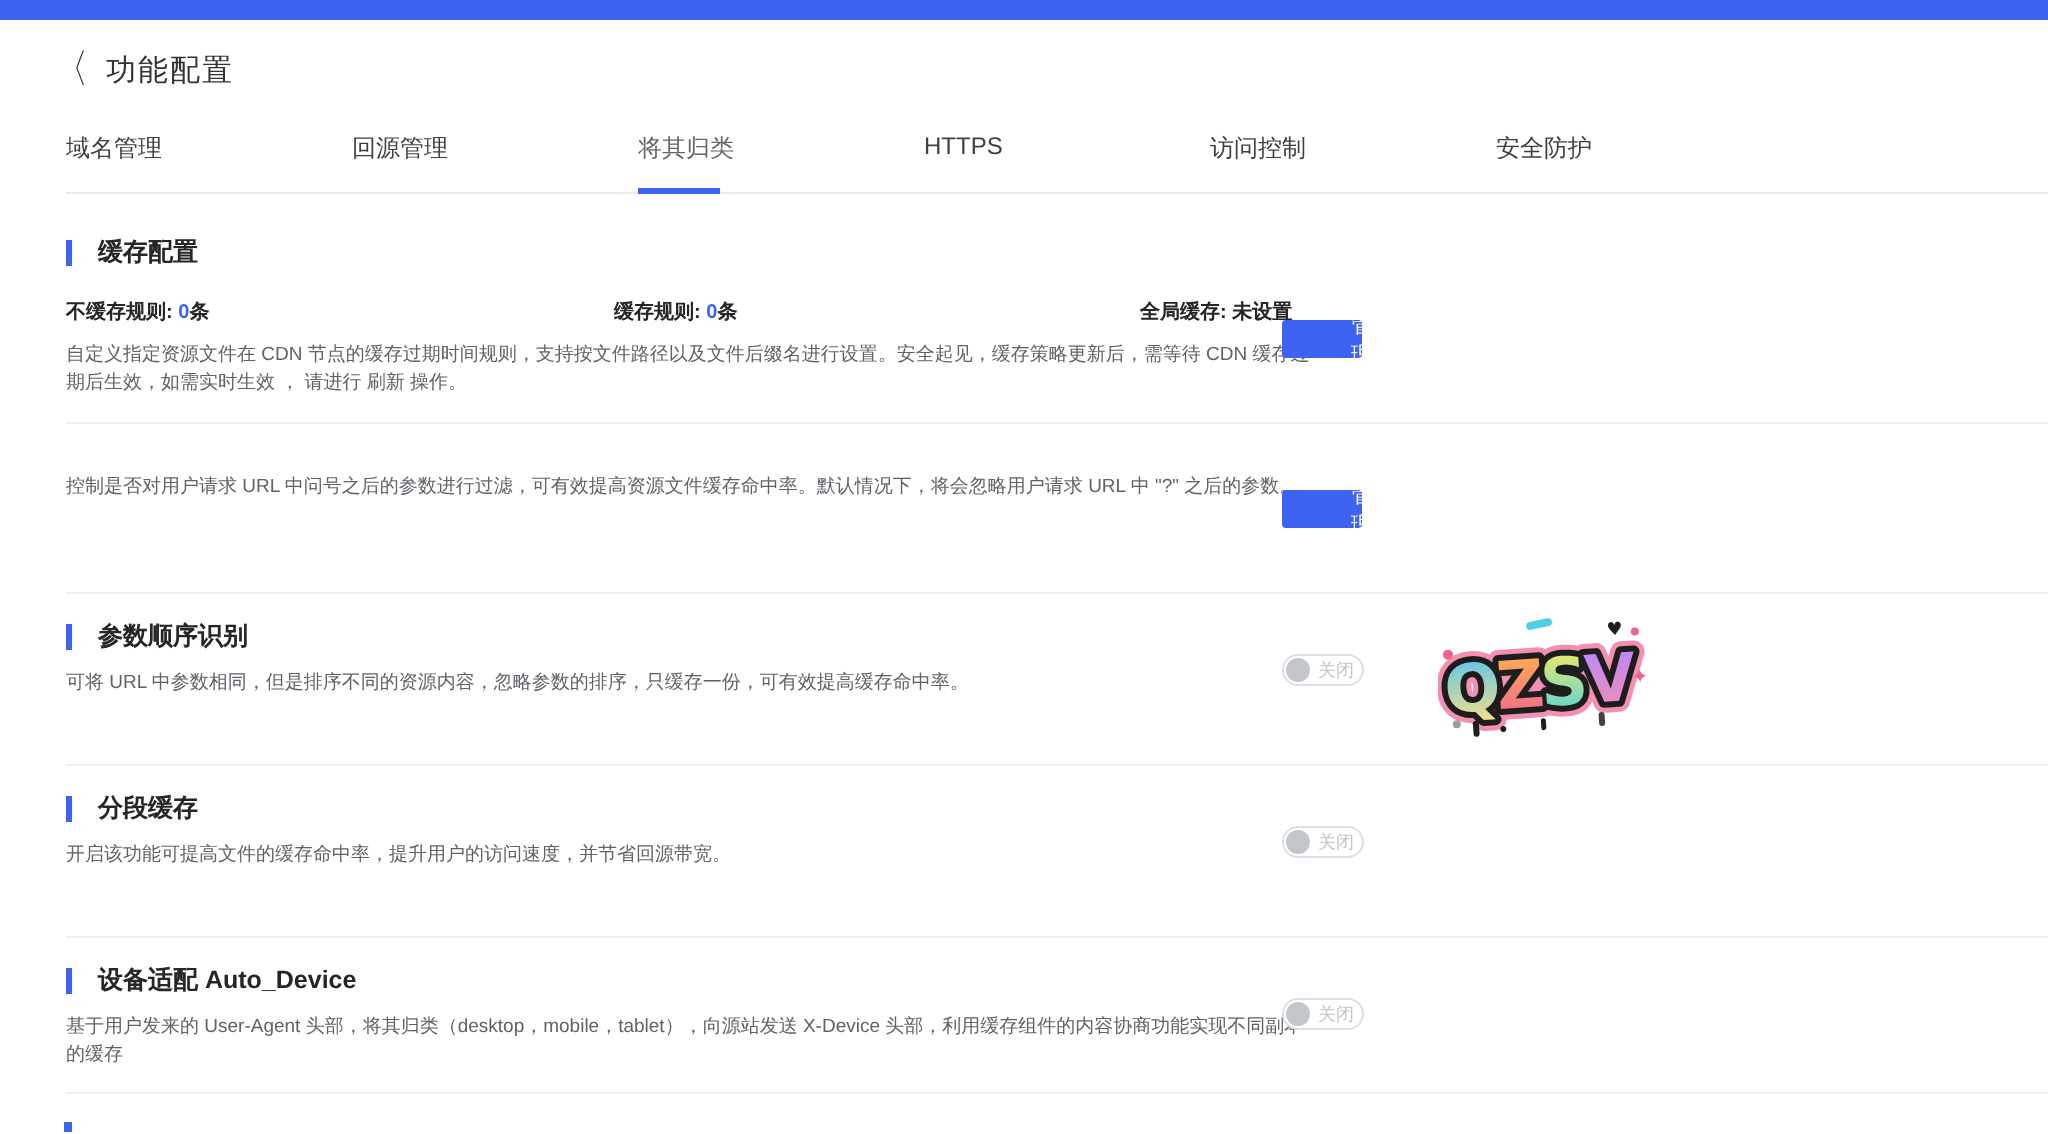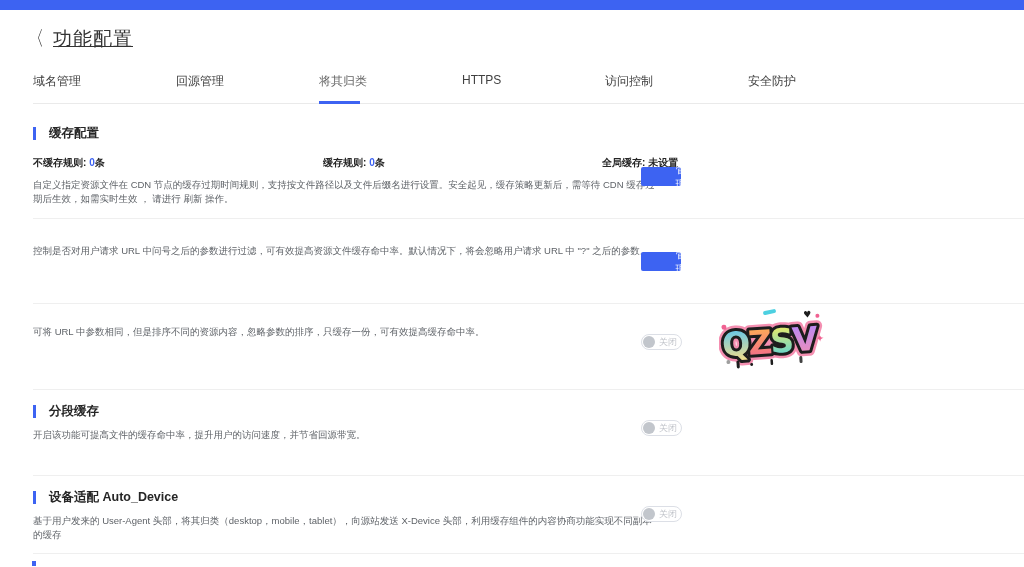--- a/index.html
+++ b/index.html
@@ -3,39 +3,39 @@
 <meta charset="utf-8">
 <style>
   * { margin:0; padding:0; box-sizing:border-box; }
   html,body { width:1024px; height:567px; background:#ffffff; overflow:hidden;
     font-family:"Liberation Sans","DejaVu Sans",sans-serif; color:#262626; position:relative; }
 
   .topbar { height:10px; background:#3D63F2; width:100%; }
 
   .page-header { display:flex; align-items:center; gap:9px; padding:16px 0 0 28px; }
   .back-icon { font-size:16px; color:#333; line-height:1; cursor:pointer; transform:scaleY(1.25); }
-  .page-title { font-size:19px; color:#333; letter-spacing:1px;text-decoration:underline; }
+  .page-title { font-size:15px; color:#333; letter-spacing:1px; }
 
   .tabs { display:flex; margin:21px 0 0 33px; border-bottom:1px solid #eaeaea; }
   .tab { width:143px; font-size:12px; color:#404040; padding-bottom:13px; position:relative; cursor:pointer; }
   .tab.active { color:#666; }
   .tab-underline { position:absolute; left:0; bottom:-1px; width:41px; height:3px; background:#3D63F2; }
 
   .section { position:relative; margin-left:33px; border-bottom:1px solid #efefef; }
   .sec-1 { height:115px; padding-top:21px; }
   .sec-2 { height:85px;  padding-top:17px; }
   .sec-3 { height:86px;  padding-top:13px; }
   .sec-4 { height:86px;  padding-top:13px; }
   .sec-5 { height:78px;  padding-top:13px; }
 
   .sec-title { display:flex; align-items:center; gap:13px; }
   .sec-title-bar { width:3px; height:13px; background:#3D63F2; }
   .sec-title-text { font-size:12.5px; font-weight:bold; color:#262626; }
 
-  .stats { display:flex; margin-top:14px; font-size:10px;gap:16px; }
+  .stats { display:flex; margin-top:14px; font-size:10px; }
   .stat { font-weight:bold; color:#262626; }
   .stat-1 { width:274px; } .stat-2 { width:263px; }
   .stat .v-blue { color:#3D63F2; font-weight:bold; }
   .stat .v-dark { color:#262626; font-weight:bold; }
 
   .sec-desc { margin-top:8px; max-width:625px; font-size:9.5px; color:#5f6368; line-height:14px; }
 
   .ctrl { position:absolute; left:608px; }
   .ctrl-s1 { top:63px; } .ctrl-s2 { top:33px; }
   .ctrl-s3 { top:30px; } .ctrl-s4 { top:30px; } .ctrl-s5 { top:30px; }
@@ -99,20 +99,24 @@
     <p class="sec-desc">自定义指定资源文件在 CDN 节点的缓存过期时间规则，支持按文件路径以及文件后缀名进行设置。安全起见，缓存策略更新后，需等待 CDN 缓存过期后生效，如需实时生效 ， 请进行 刷新 操作。</p>
     <button class="manage-btn ctrl ctrl-s1">管理</button>
   </section>
 
   <section class="section sec-2">
     <p class="sec-desc">控制是否对用户请求 URL 中问号之后的参数进行过滤，可有效提高资源文件缓存命中率。默认情况下，将会忽略用户请求 URL 中 "?" 之后的参数。</p>
     <button class="manage-btn ctrl ctrl-s2">管理</button>
   </section>
 
   <section class="section sec-3">
+    <div class="sec-title">
+      <span class="sec-title-bar"></span>
+      <span class="sec-title-text">参数顺序识别</span>
+    </div>
     <p class="sec-desc">可将 URL 中参数相同，但是排序不同的资源内容，忽略参数的排序，只缓存一份，可有效提高缓存命中率。</p>
     <div class="toggle ctrl ctrl-s3">
       <span class="toggle-knob"></span>
       <span class="toggle-label">关闭</span>
     </div>
   </section>
 
   <section class="section sec-4">
     <div class="sec-title">
       <span class="sec-title-bar"></span>

